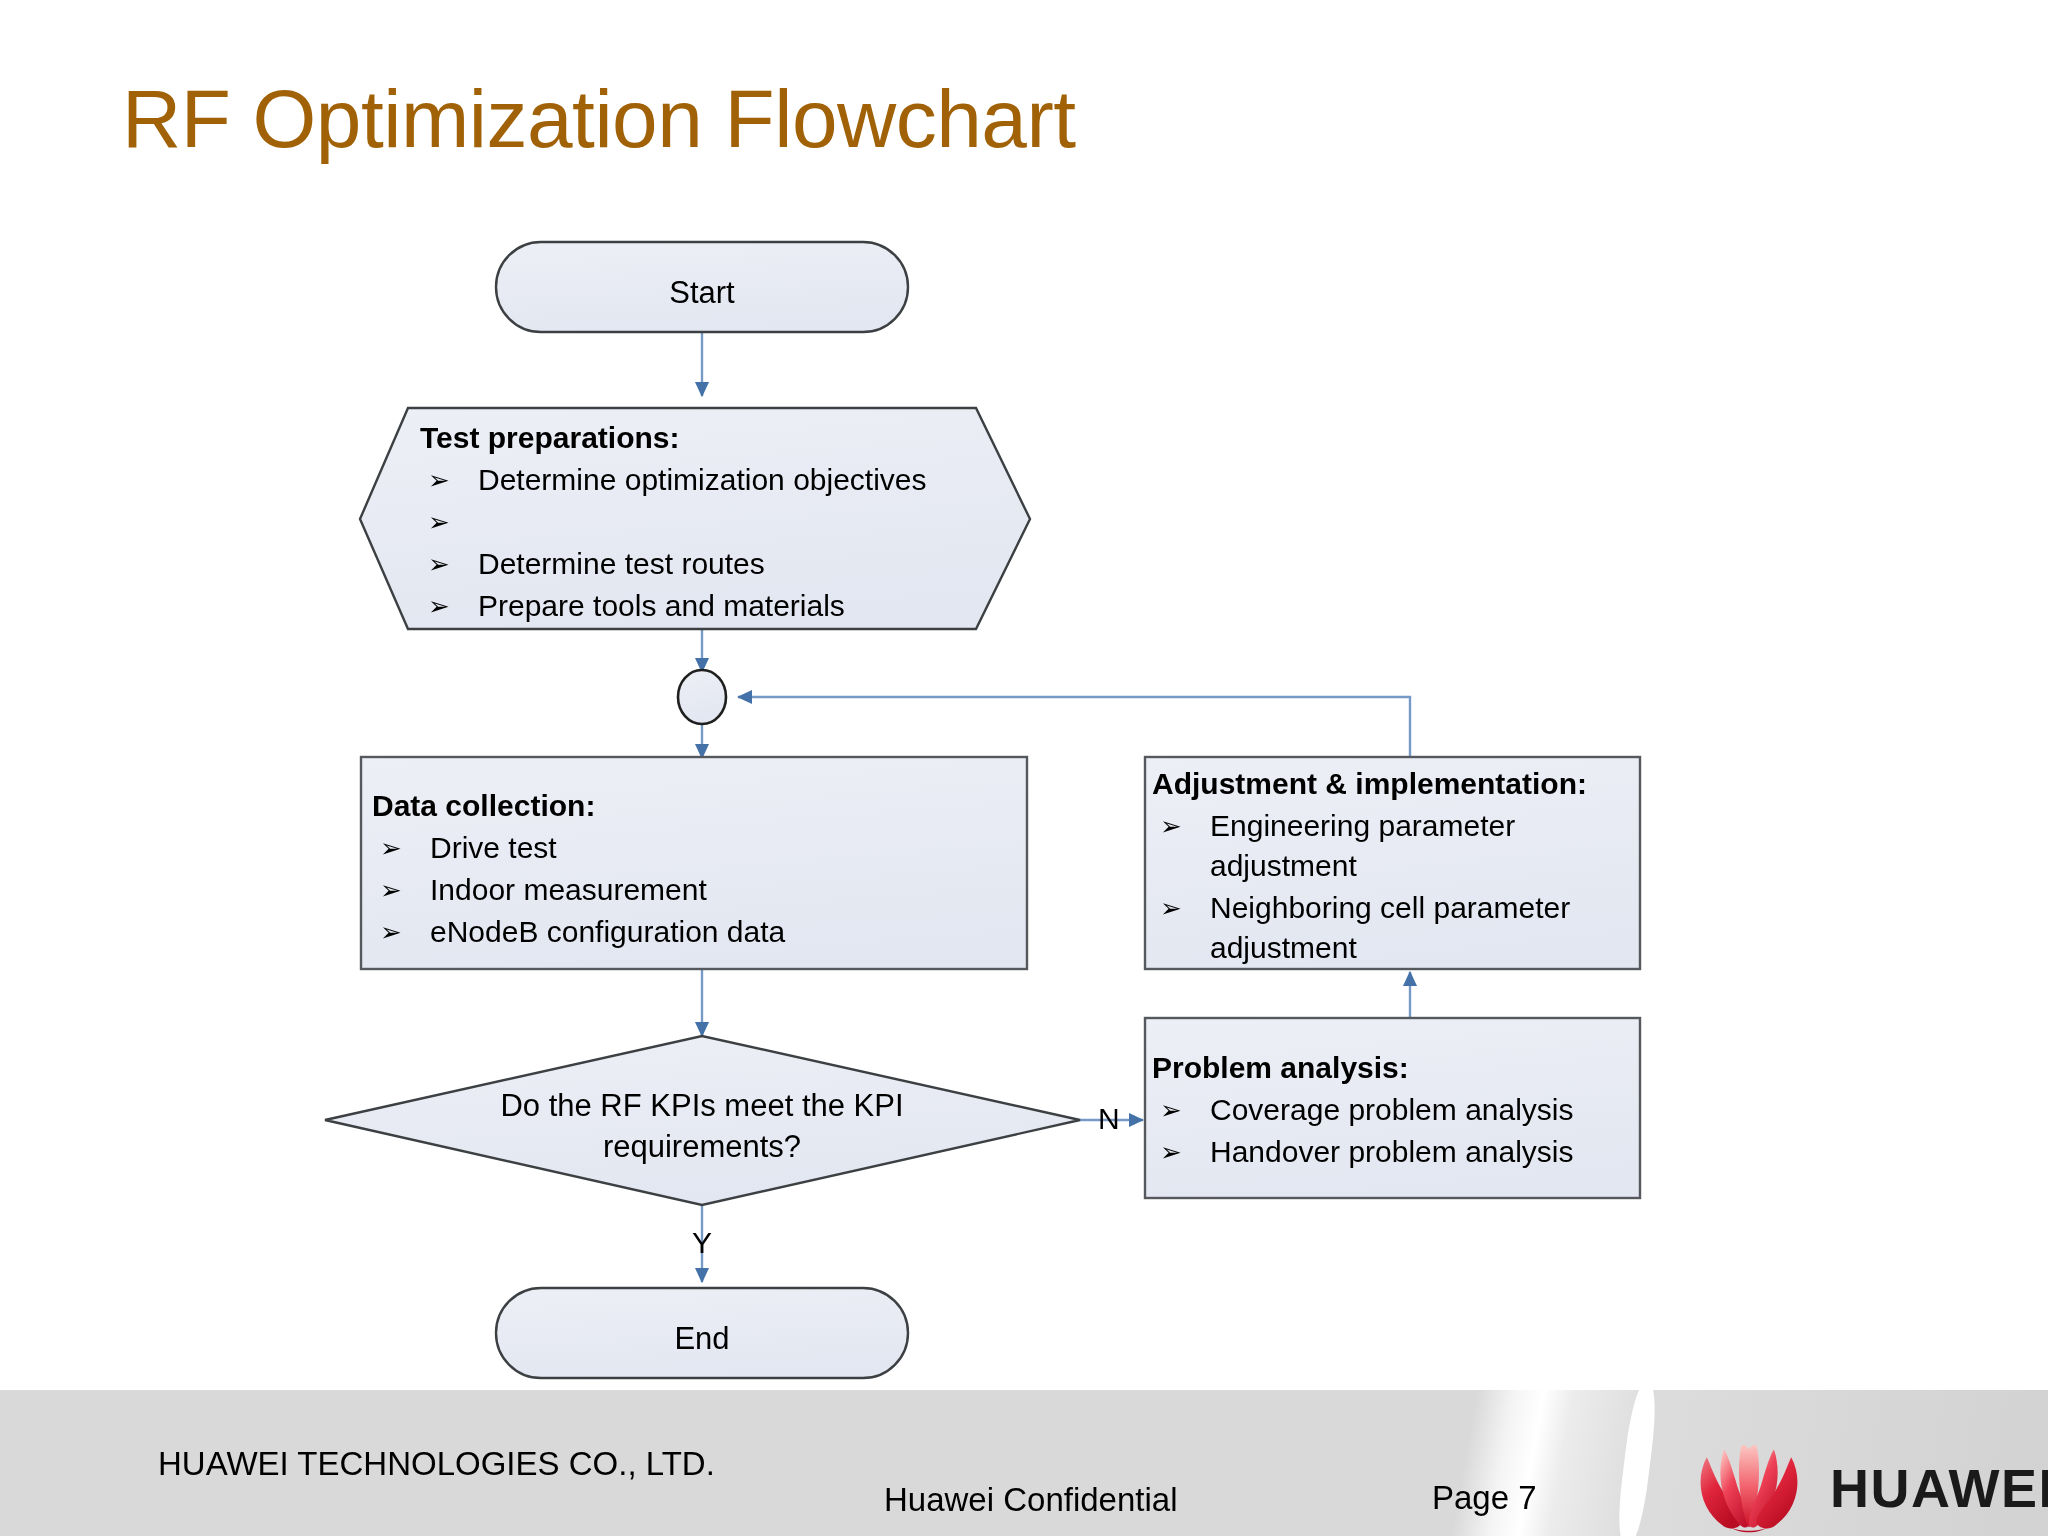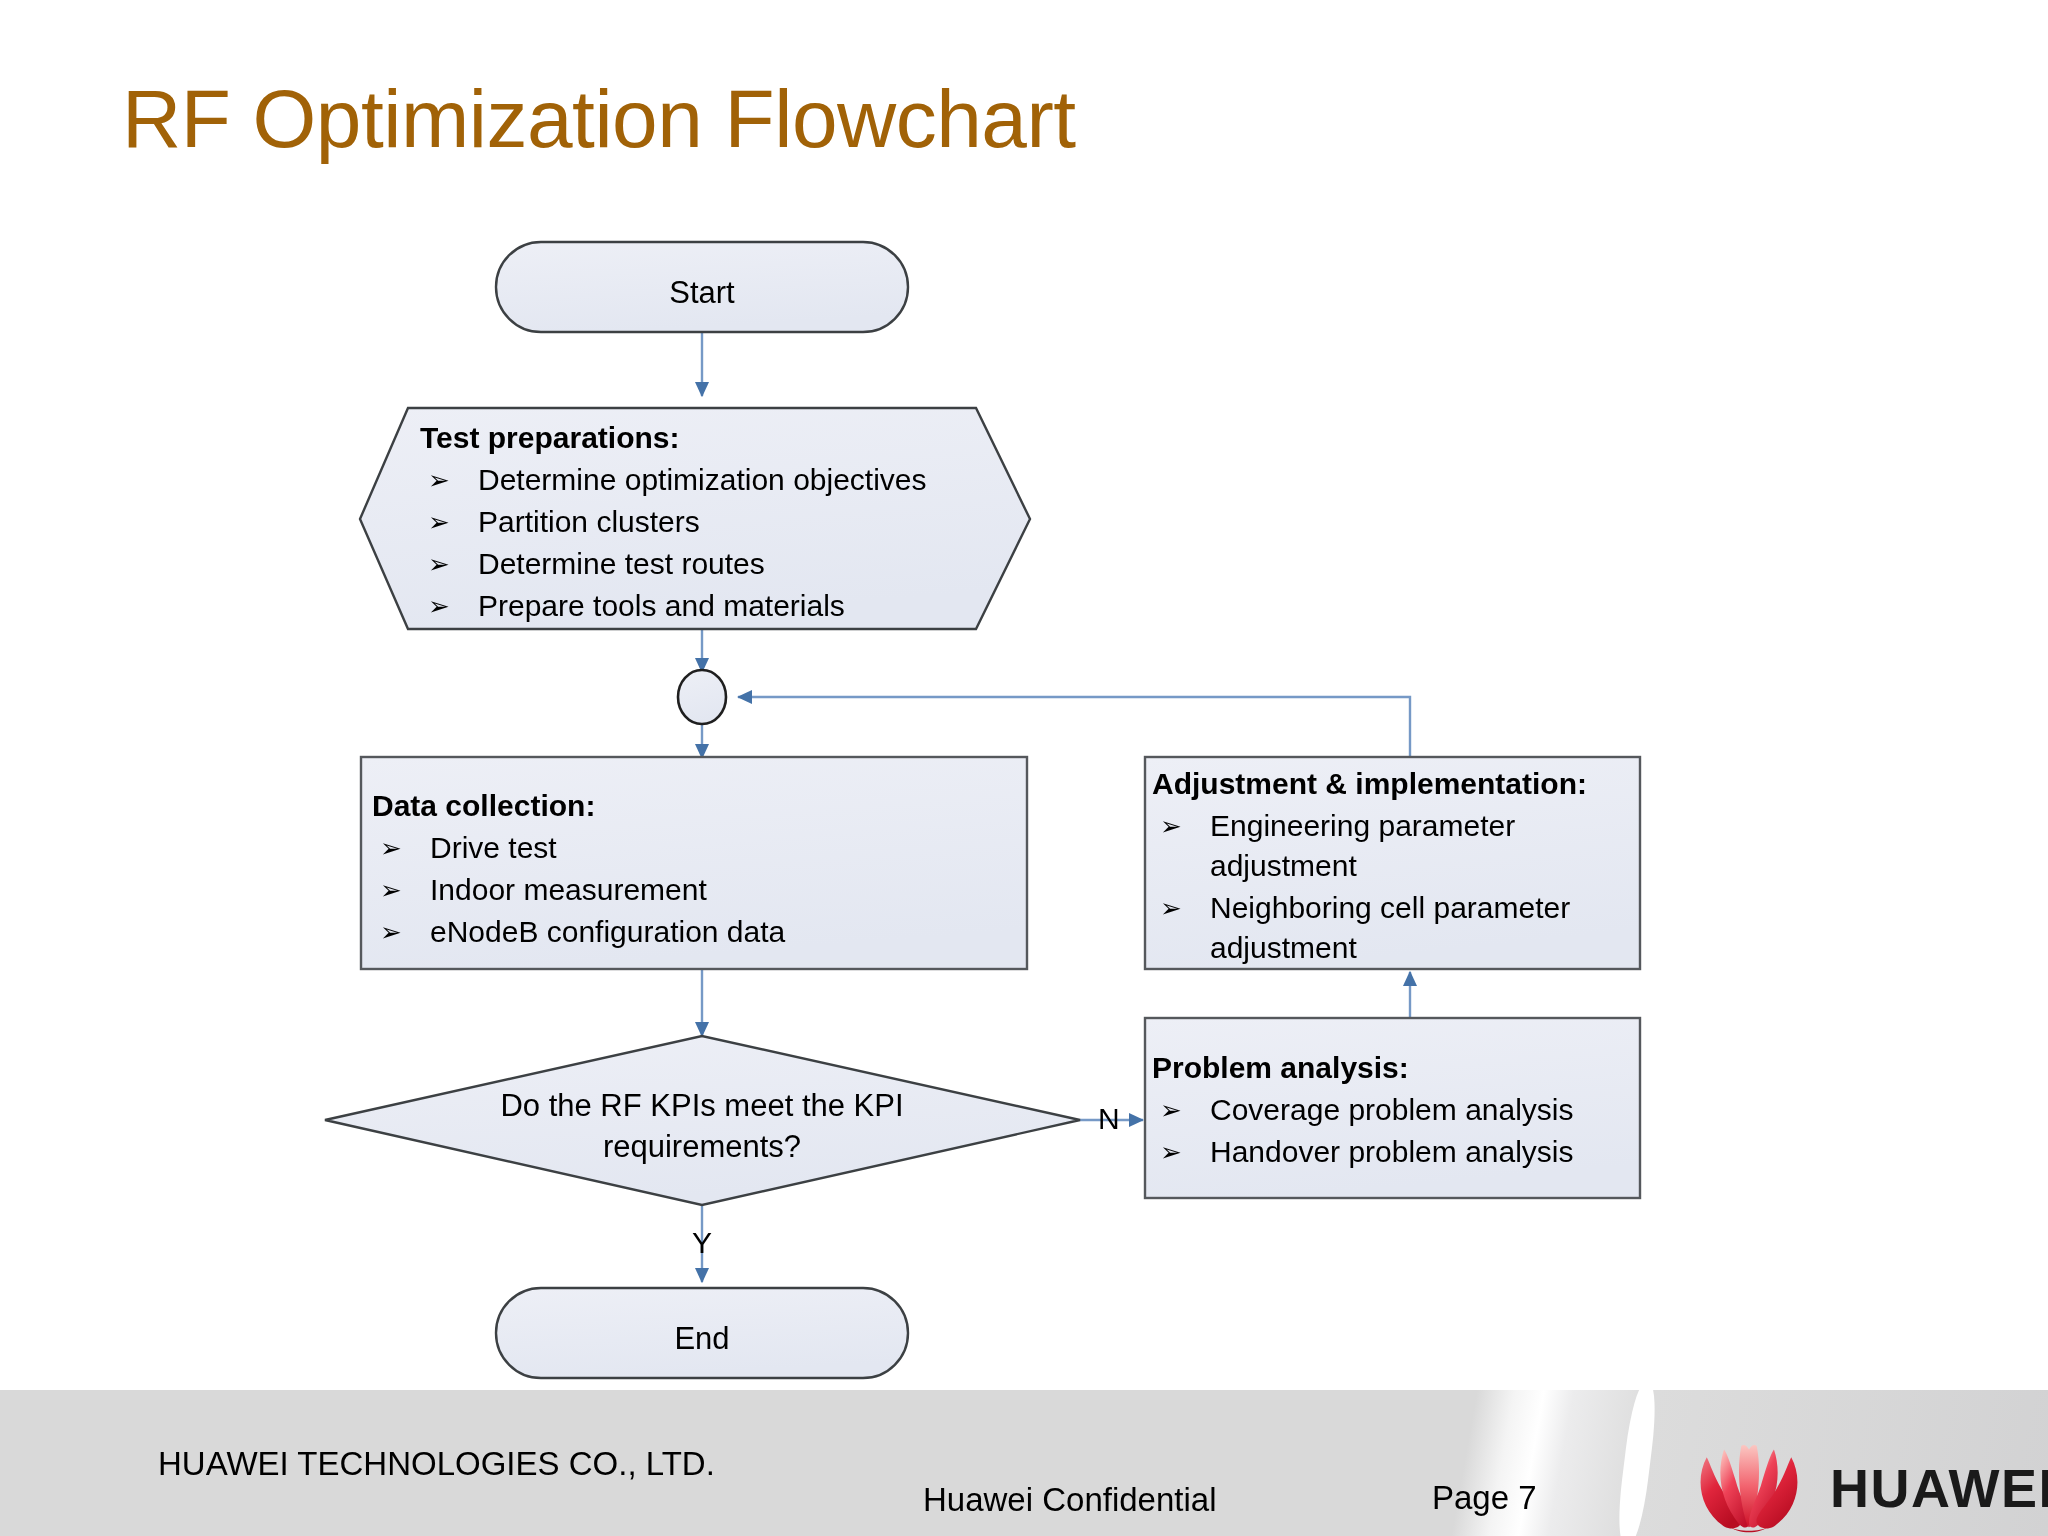--- a/index.html
+++ b/index.html
@@ -120,21 +120,21 @@
     border-radius: 40%;
   }
   .footer-text {
     position: absolute;
     color: #000000;
     font-size: 33px;
     line-height: 1;
     white-space: nowrap;
   }
   #footer-company { left: 158px; top: 1427px; margin-top: 20px; }
-  #footer-confidential { left: 923px; top: 1483px; }
+  #footer-confidential { left: 884px; top: 1483px; }
   #footer-page { left: 1432px; top: 1481px; }
 
   
   #huawei-logo {
     position: absolute;
     left: 1690px;
     top: 1440px;
     display: flex;
     align-items: center;
     gap: 22px;
@@ -205,21 +205,20 @@
   <div class="node-text node-center" style="left:496px; top:272px; width:412px;">Start</div>
 
   <div class="node-text" style="left:420px; top:418px; width:580px;">
     <div class="node-heading">Test preparations:</div>
     <div class="bullet-row">
       <span class="bullet-mark">➢</span>
       <span class="bullet-label">Determine optimization objectives</span>
     </div>
     <div class="bullet-row">
       <span class="bullet-mark">➢</span>
-      <span class="bullet-label">Partition clusters</span>
     </div>
     <div class="bullet-row">
       <span class="bullet-mark">➢</span>
       <span class="bullet-label">Determine test routes</span>
     </div>
     <div class="bullet-row">
       <span class="bullet-mark">➢</span>
       <span class="bullet-label">Prepare tools and materials</span>
     </div>
   </div>

